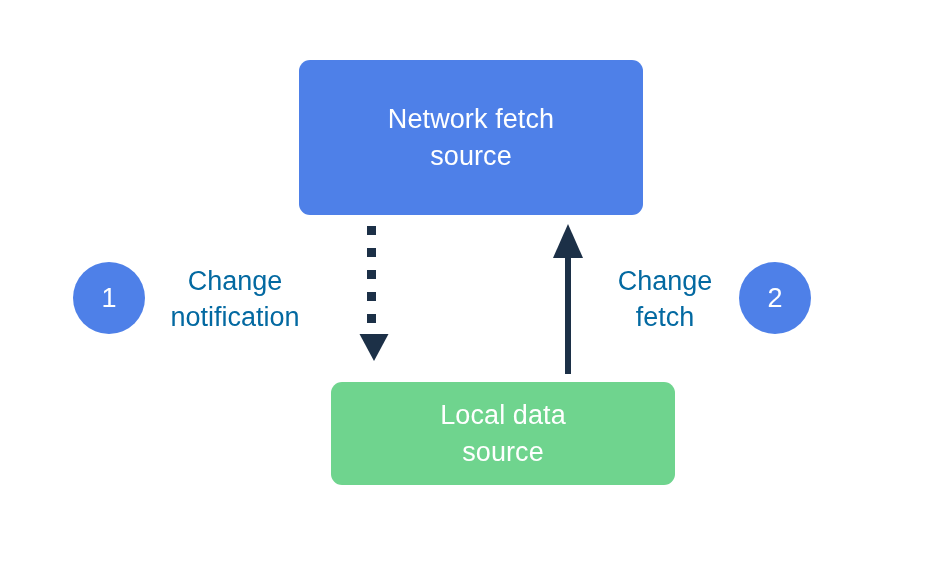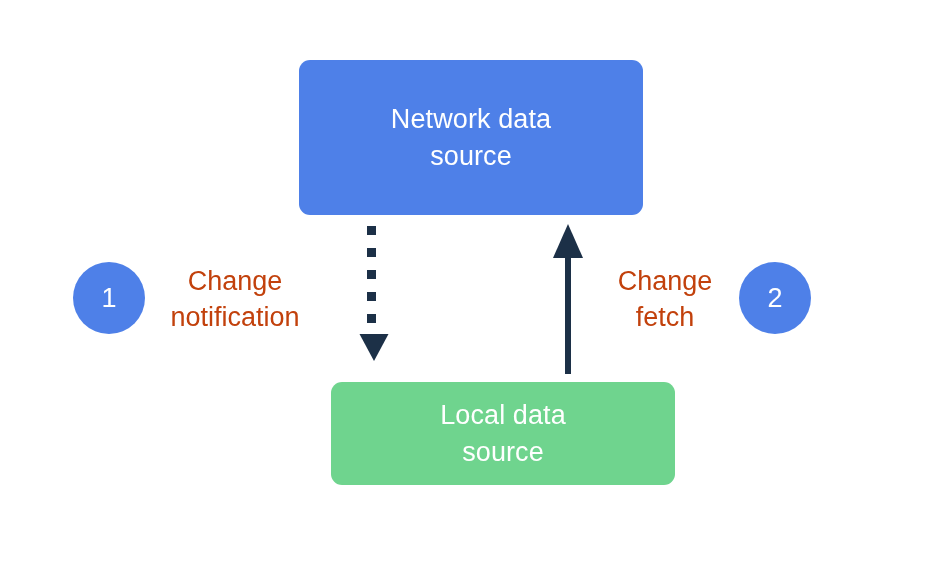--- a/index.html
+++ b/index.html
@@ -68,21 +68,21 @@
     justify-content: center;
     font-size: 27px;
     line-height: 1;
   }
   #badge-1 { left: 73px; top: 262px; }
   #badge-2 { left: 739px; top: 262px; }
 
   
   .edge-label {
     position: absolute;
-    color: #c2410c;
+    color: #0369a1;
     font-size: 27px;
     line-height: 1.35;
     text-align: center;
     white-space: pre-line;
   }
   #label-change-notification {
     left: 156px;
     top: 263px;
     width: 158px;
   }
@@ -109,21 +109,21 @@
     width: 36px;
     height: 154px;
   }
 </style>
 </head>
 <body>
 
 <div id="diagram-canvas">
 
   <div class="node-box" id="network-node">
-    <span class="node-label">Network data
+    <span class="node-label">Network fetch
 source</span>
   </div>
 
   <div class="node-box" id="local-node">
     <span class="node-label">Local data
 source</span>
   </div>
 
   <div class="step-badge" id="badge-1">
     <span>1</span>

